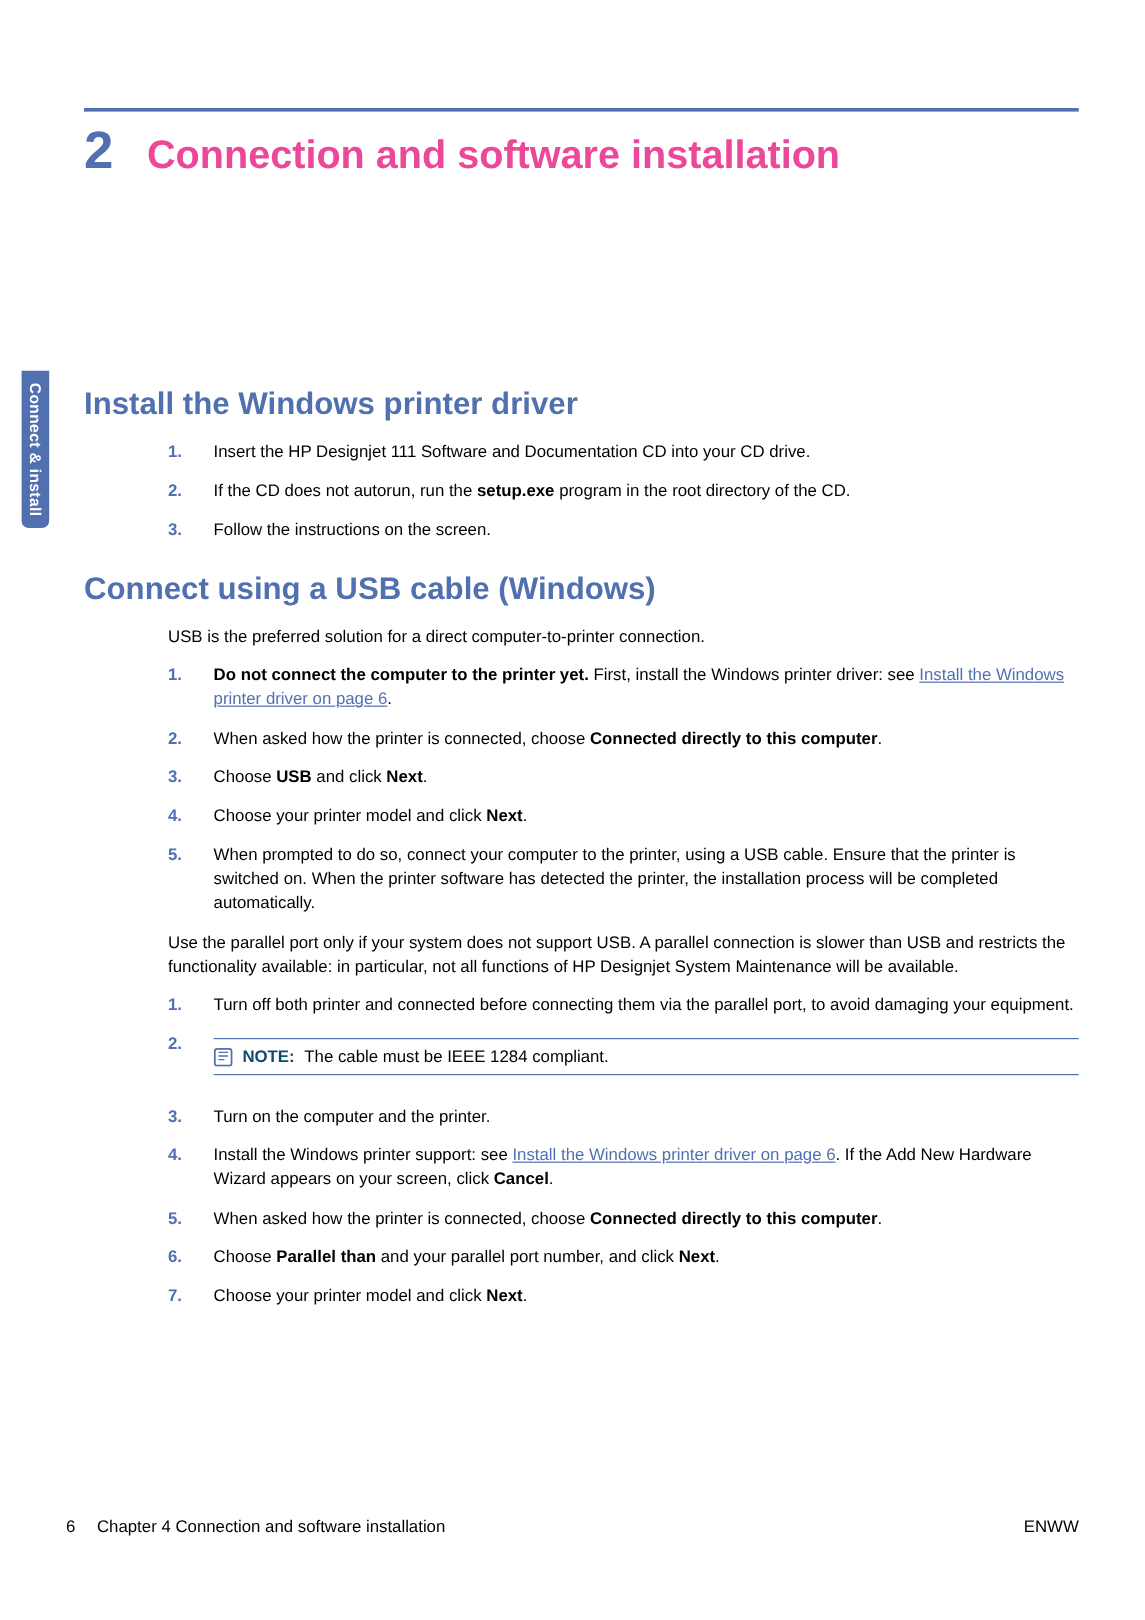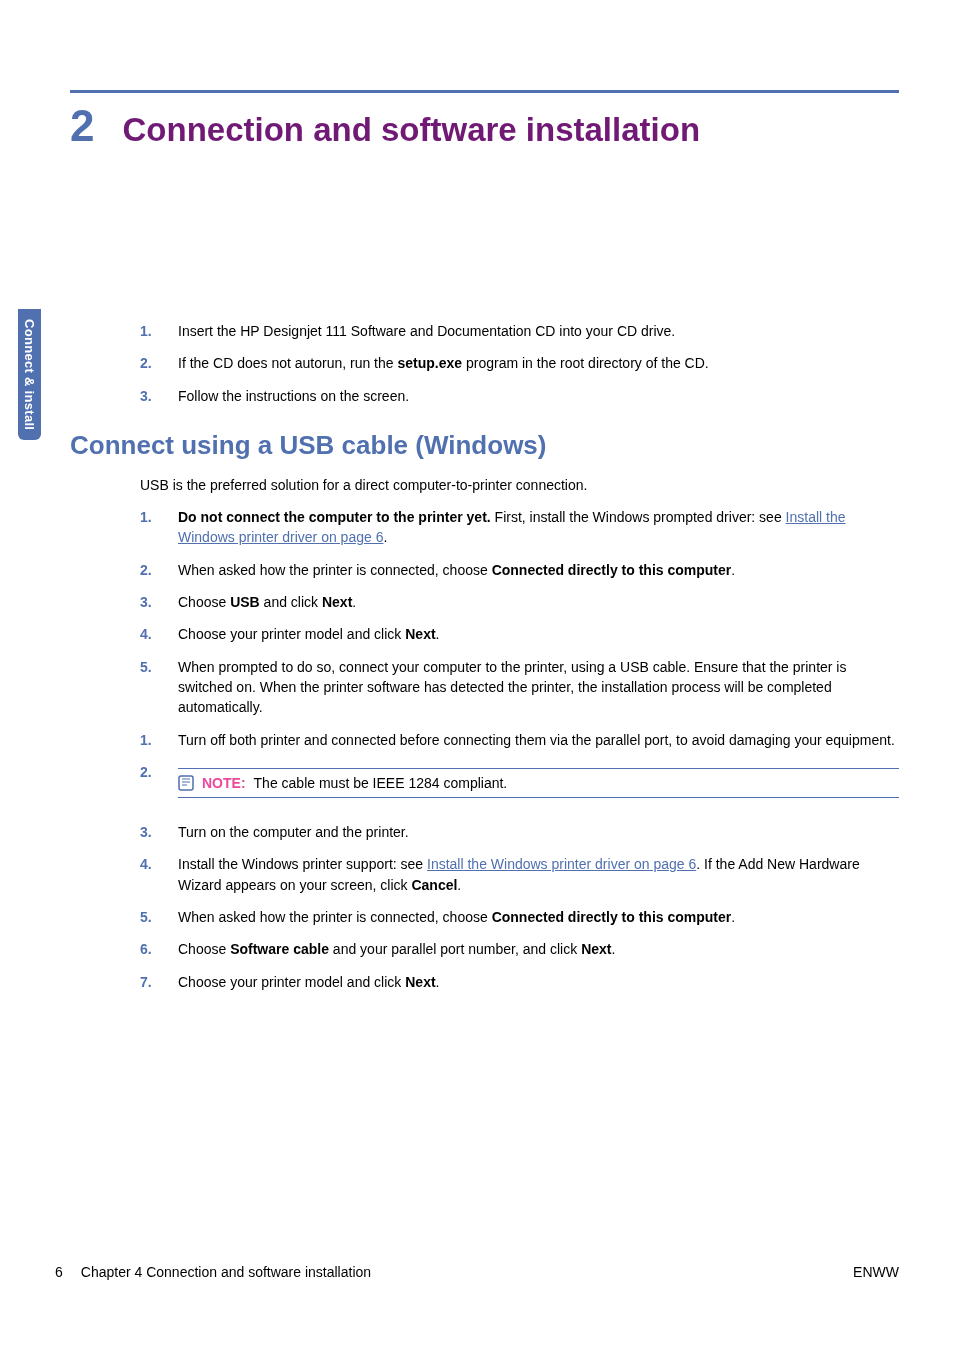--- a/index.html
+++ b/index.html
@@ -42,21 +42,21 @@
     margin-bottom: 170px;
   }
   .chapter-num {
     font-size: 44px;
     font-weight: bold;
     color: #5070b0;
   }
   .chapter-title {
     font-size: 33px;
     font-weight: bold;
-    color: #701a75;
+    color: #ec4899;
   }
   h2.section {
     font-size: 26px;
     font-weight: bold;
     color: #5070b0;
     margin-top: 24px;
     margin-bottom: 14px;
   }
   ol.numbered {
     list-style: none;
@@ -92,21 +92,21 @@
     align-items: center;
     gap: 8px;
     margin: 6px 0 12px 0;
   }
   .note-icon {
     width: 16px;
     height: 16px;
     flex-shrink: 0;
   }
   .note-label {
-    color: #ec4899;
+    color: #0c4a6e;
     font-weight: bold;
   }
   .intro-para {
     margin-left: 70px;
     font-size: 14px;
     line-height: 1.45;
     margin-bottom: 12px;
   }
   .footer {
     position: absolute;
@@ -124,60 +124,62 @@
 
 <div class="side-tab">Connect &amp; install</div>
 
 <div class="content">
   <hr class="chapter-rule">
   <div class="chapter-line">
     <span class="chapter-num">2</span>
     <span class="chapter-title">Connection and software installation</span>
   </div>
 
+  <h2 class="section">Install the Windows printer driver</h2>
   <ol class="numbered">
     <li>
       <span class="num">1.</span>
       <span class="txt">Insert the HP Designjet 111 Software and Documentation CD into your CD drive.</span>
     </li>
     <li>
       <span class="num">2.</span>
       <span class="txt"><span>If the CD does not autorun, run the </span><span class="bold">setup.exe</span><span> program in the root directory of the CD.</span></span>
     </li>
     <li>
       <span class="num">3.</span>
       <span class="txt">Follow the instructions on the screen.</span>
     </li>
   </ol>
 
   <h2 class="section">Connect using a USB cable (Windows)</h2>
   <p class="intro-para">USB is the preferred solution for a direct computer-to-printer connection.</p>
   <ol class="numbered">
     <li>
       <span class="num">1.</span>
-      <span class="txt"><span class="bold">Do not connect the computer to the printer yet.</span><span> First, install the Windows prompted driver: see </span><a class="doclink">Install the Windows printer driver on page 6</a><span>.</span></span>
+      <span class="txt"><span class="bold">Do not connect the computer to the printer yet.</span><span> First, install the Windows printer driver: see </span><a class="doclink">Install the Windows printer driver on page 6</a><span>.</span></span>
     </li>
     <li>
       <span class="num">2.</span>
       <span class="txt"><span>When asked how the printer is connected, choose </span><span class="bold">Connected directly to this computer</span><span>.</span></span>
     </li>
     <li>
       <span class="num">3.</span>
       <span class="txt"><span>Choose </span><span class="bold">USB</span><span> and click </span><span class="bold">Next</span><span>.</span></span>
     </li>
     <li>
       <span class="num">4.</span>
       <span class="txt"><span>Choose your printer model and click </span><span class="bold">Next</span><span>.</span></span>
     </li>
     <li>
       <span class="num">5.</span>
       <span class="txt">When prompted to do so, connect your computer to the printer, using a USB cable. Ensure that the printer is switched on. When the printer software has detected the printer, the installation process will be completed automatically.</span>
     </li>
   </ol>
 
+  <p class="intro-para">Use the parallel port only if your system does not support USB. A parallel connection is slower than USB and restricts the functionality available: in particular, not all functions of HP Designjet System Maintenance will be available.</p>
   <ol class="numbered">
     <li>
       <span class="num">1.</span>
       <span class="txt">Turn off both printer and connected before connecting them via the parallel port, to avoid damaging your equipment.</span>
     </li>
     <li>
       <span class="num">2.</span>
       <span class="txt">
         <div class="note-box">
           <svg class="note-icon" viewBox="0 0 16 16">
@@ -196,21 +198,21 @@
     <li>
       <span class="num">4.</span>
       <span class="txt"><span>Install the Windows printer support: see </span><a class="doclink">Install the Windows printer driver on page 6</a><span>. If the Add New Hardware Wizard appears on your screen, click </span><span class="bold">Cancel</span><span>.</span></span>
     </li>
     <li>
       <span class="num">5.</span>
       <span class="txt"><span>When asked how the printer is connected, choose </span><span class="bold">Connected directly to this computer</span><span>.</span></span>
     </li>
     <li>
       <span class="num">6.</span>
-      <span class="txt"><span>Choose </span><span class="bold">Software cable</span><span> and your parallel port number, and click </span><span class="bold">Next</span><span>.</span></span>
+      <span class="txt"><span>Choose </span><span class="bold">Parallel than</span><span> and your parallel port number, and click </span><span class="bold">Next</span><span>.</span></span>
     </li>
     <li>
       <span class="num">7.</span>
       <span class="txt"><span>Choose your printer model and click </span><span class="bold">Next</span><span>.</span></span>
     </li>
   </ol>
 </div>
 
 <div class="footer">
   <span><span class="pagenum">6</span><span>Chapter 4   Connection and software installation</span></span>

